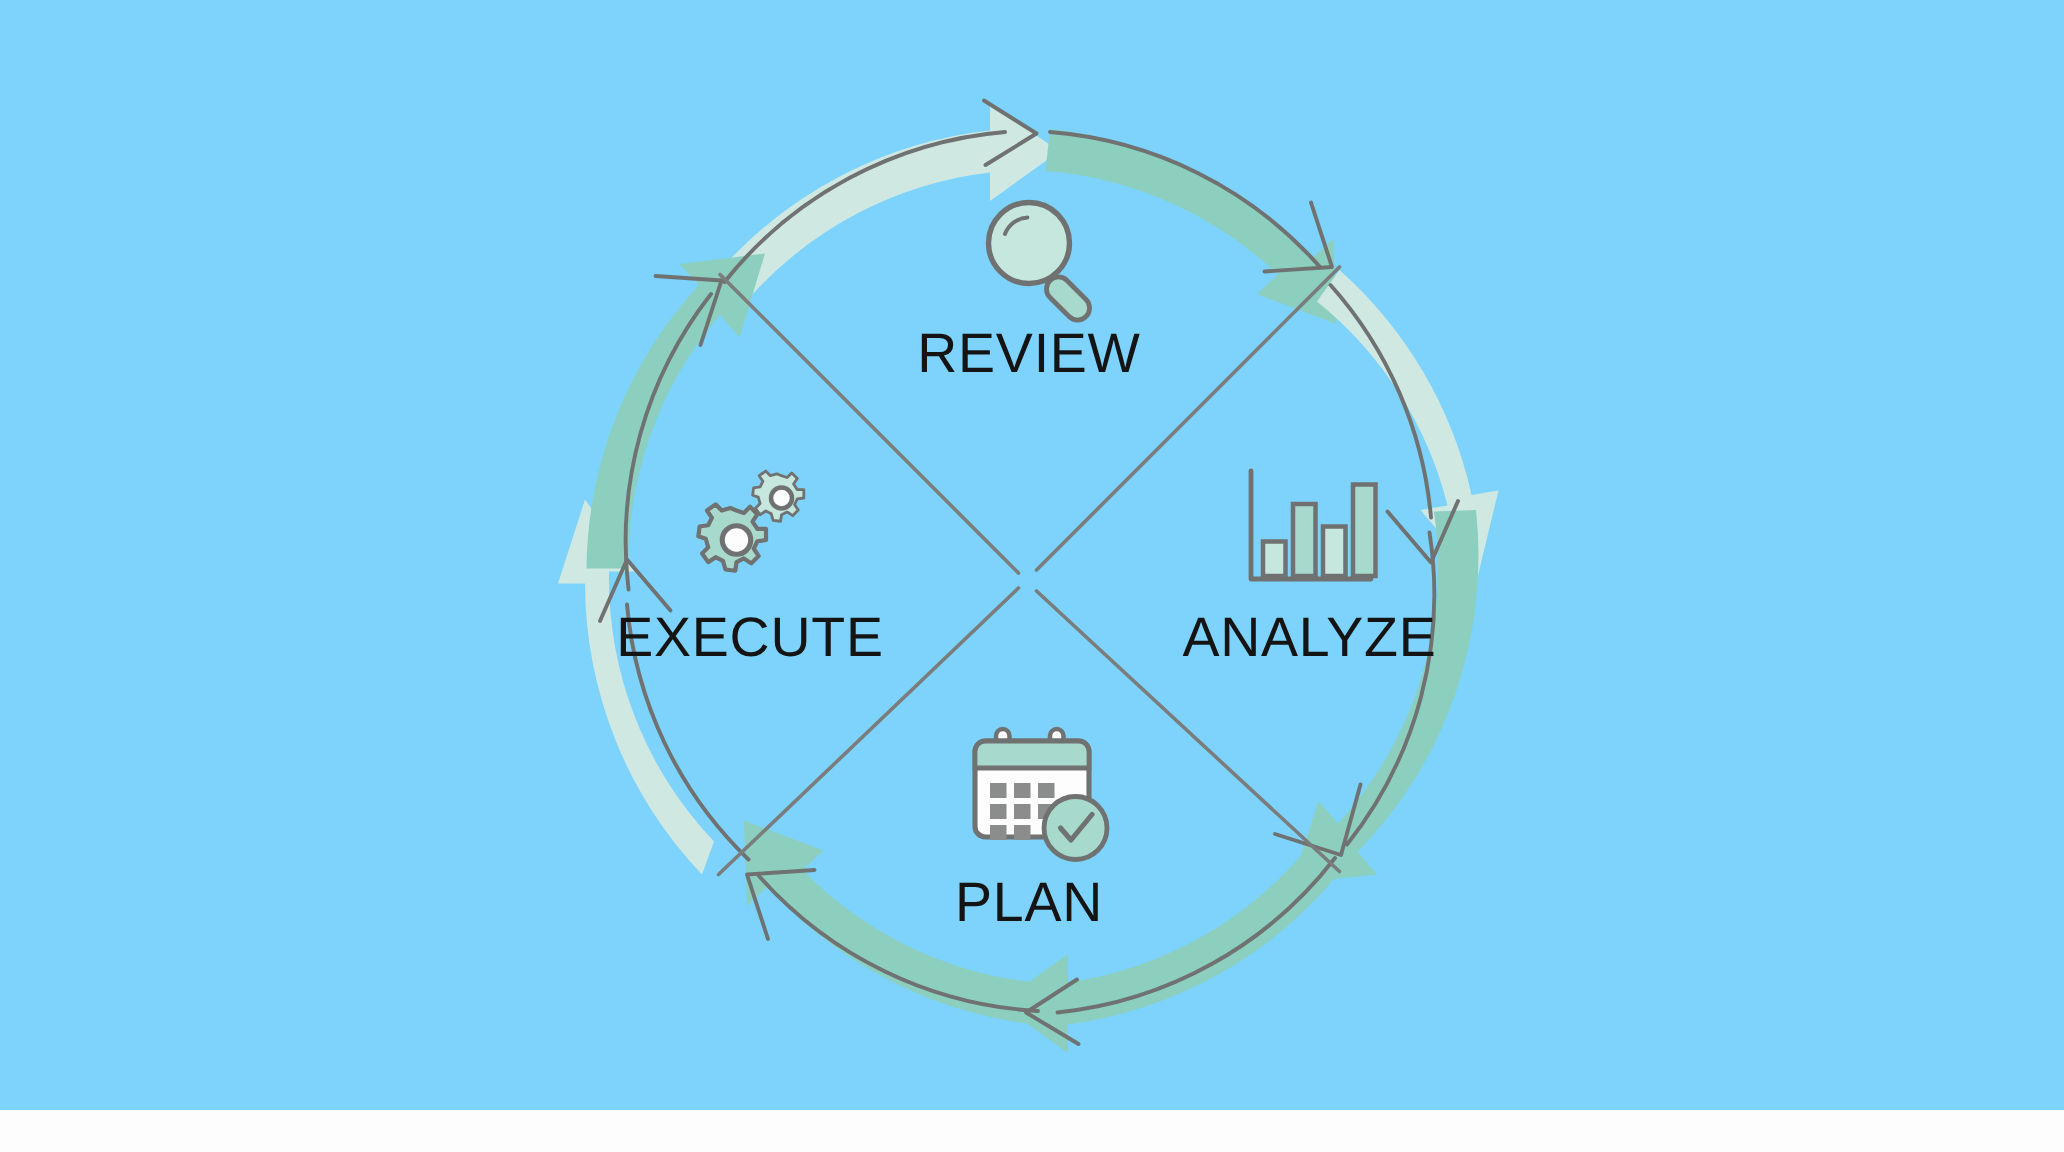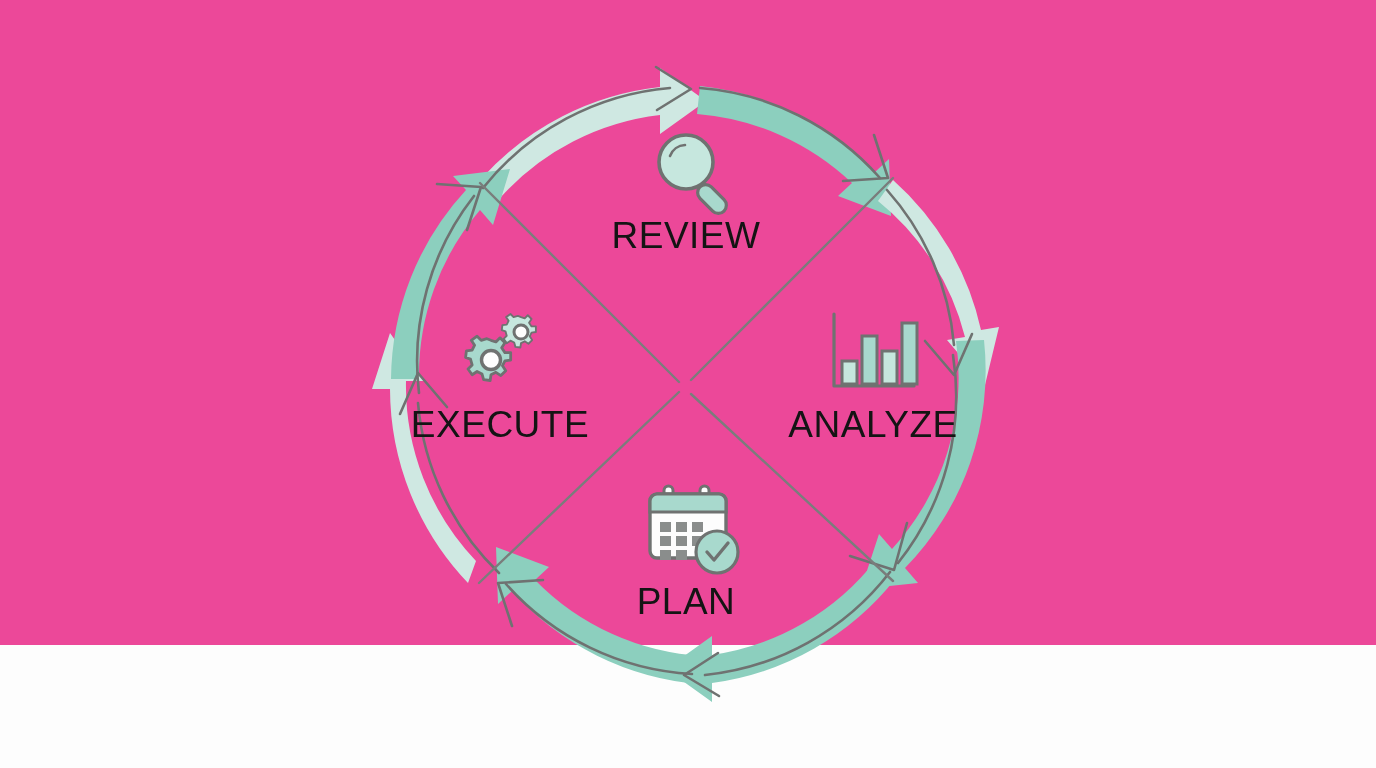--- a/index.html
+++ b/index.html
@@ -10,22 +10,22 @@
   }
   body {
     width: 1376px;
     height: 768px;
     font-family: "Liberation Sans", sans-serif;
     overflow: hidden;
   }
   #canvas {
     position: relative;
     width: 1376px;
-    height: 645px;
-    background: #ec4899;
+    height: 740px;
+    background: #7dd3fc;
   }
   #diagram {
     position: absolute;
     left: 0;
     top: 0;
     width: 1376px;
     height: 768px;
     display: block;
   }
   .stage-label {

